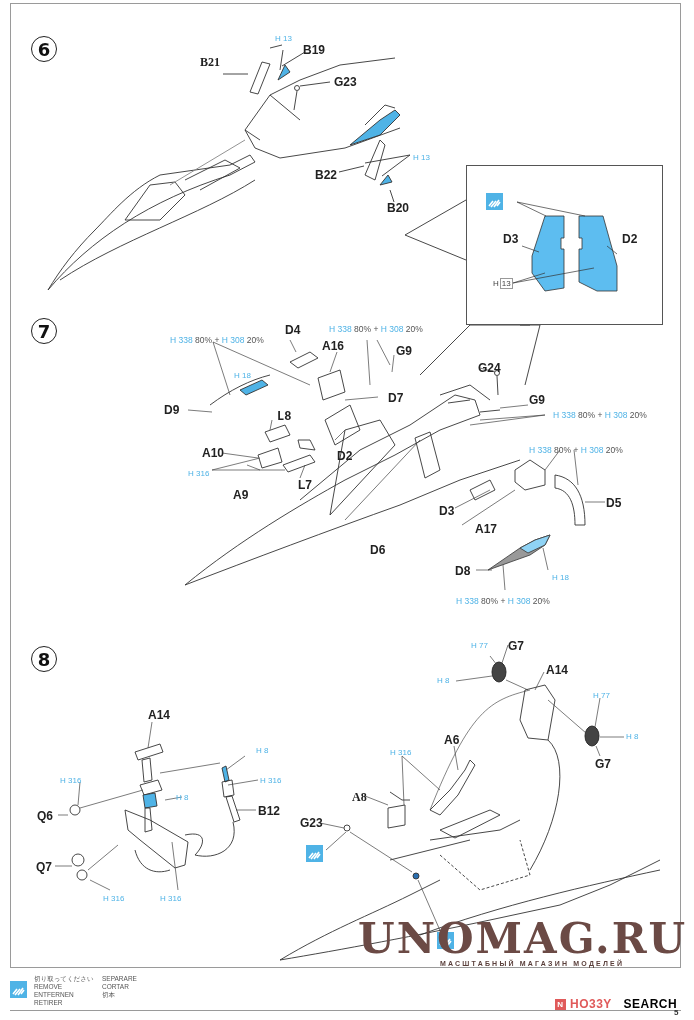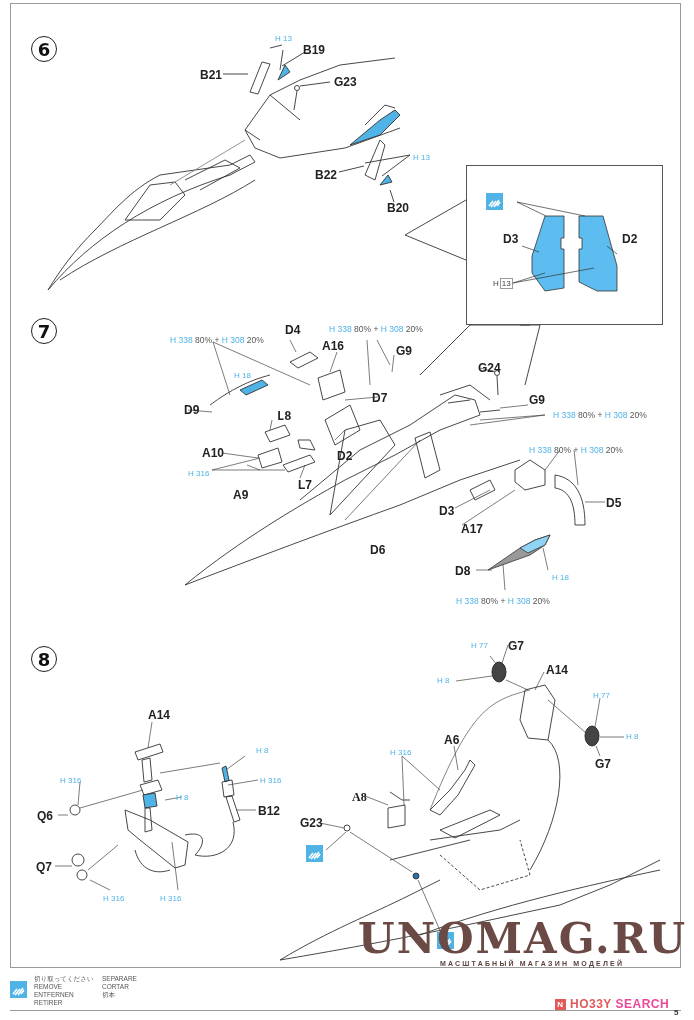--- a/index.html
+++ b/index.html
@@ -23,21 +23,21 @@
   .legend { position:absolute; left:10px; top:975px; width:340px; height:30px; font-size:6.5px; color:#555; }
   .legend .col1 { position:absolute; left:24px; top:0; line-height:8px; }
   .legend .col2 { position:absolute; left:92px; top:0; line-height:8px; }
   .footer-rule { position:absolute; left:10px; top:1010px; width:671px; height:1px; background:#9a9a9a; }
   .watermark { position:absolute; left:358px; top:918px; font-family:"DejaVu Serif", serif; font-weight:bold;
                font-size:42px; color:#6b4a45; letter-spacing:2px; line-height:1; }
   .watermark-sub { position:absolute; left:440px; top:960px; font-size:7px; color:#5a3f3b; letter-spacing:2.2px;
                    font-weight:bold; }
   .hobby { position:absolute; left:555px; top:997px; font-size:12px; font-weight:bold; letter-spacing:0.5px; }
   .hobby .red { color:#e05a5a; }
-  .hobby .gray { color:#ec4899; }
+  .hobby .gray { color:#000000;margin-left:8px; }
   .hobby .logo { display:inline-block; width:11px; height:11px; background:#e05a5a; color:#fff; font-size:8px;
                  text-align:center; line-height:11px; margin-right:4px; vertical-align:middle; }
   .pageno { position:absolute; left:674px; top:1008px; font-size:8px; font-weight:bold; color:#333; }
 </style>
 </head>
 <body>
 
 <div class="frame"></div>
 
 <svg class="art" viewBox="0 0 694 1020" fill="none" stroke="#333" stroke-width="0.9">
@@ -209,21 +209,21 @@
     <line x1="346" y1="832" x2="326" y2="850"></line>
     <line x1="350" y1="832" x2="412" y2="872"></line>
     <line x1="418" y1="880" x2="442" y2="935"></line>
   </g>
 </svg>
 
 <div class="step" style="left:31px;top:36px;">6</div>
 <div class="step" style="left:31px;top:318px;">7</div>
 <div class="step" style="left:31px;top:646px;">8</div>
 
-<div class="lbl" style="left:200px;top:69px;">B21</div>
+<div class="lbl" style="left:200px;top:56px;font-family:Liberation Serif, serif;">B21</div>
 <div class="lbl" style="left:303px;top:44px;">B19</div>
 <div class="lbl" style="left:334px;top:76px;">G23</div>
 <div class="lbl" style="left:315px;top:169px;">B22</div>
 <div class="lbl" style="left:387px;top:202px;">B20</div>
 <div class="paint" style="left:275px;top:35px;">H 13</div>
 <div class="paint" style="left:413px;top:154px;">H 13</div>
 
 <div class="inset">
   <div class="remove-icon" style="left:19px;top:27px;">
     <svg viewBox="0 0 13 13">
@@ -243,32 +243,32 @@
   <div class="lbl" style="left:36px;top:67px;">D3</div>
   <div class="lbl" style="left:155px;top:67px;">D2</div>
   <div style="position:absolute;left:26px;top:113px;font-size:8px;color:#444;">
     <span>H</span><span style="border:1px solid #999;padding:0 1px;margin-left:1px;">13</span>
   </div>
 </div>
 
 <div class="lbl" style="left:285px;top:324px;">D4</div>
 <div class="lbl" style="left:322px;top:340px;">A16</div>
 <div class="lbl" style="left:396px;top:345px;">G9</div>
-<div class="lbl" style="left:184px;top:404px;text-align:center;">D9</div>
-<div class="lbl" style="left:372px;top:392px;">D7</div>
+<div class="lbl" style="left:164px;top:404px;text-align:center;">D9</div>
+<div class="lbl" style="left:388px;top:392px;">D7</div>
 <div class="lbl" style="left:277px;top:411px;font-family:Liberation Mono, monospace;">L8</div>
 <div class="lbl" style="left:202px;top:447px;">A10</div>
 <div class="lbl" style="left:337px;top:450px;">D2</div>
 <div class="lbl" style="left:233px;top:489px;">A9</div>
 <div class="lbl" style="left:298px;top:479px;">L7</div>
 <div class="lbl" style="left:370px;top:544px;">D6</div>
 <div class="lbl" style="left:478px;top:362px;">G24</div>
 <div class="lbl" style="left:529px;top:394px;">G9</div>
 <div class="lbl" style="left:439px;top:505px;">D3</div>
-<div class="lbl" style="left:461px;top:523px;">A17</div>
+<div class="lbl" style="left:475px;top:523px;">A17</div>
 <div class="lbl" style="left:606px;top:497px;">D5</div>
 <div class="lbl" style="left:455px;top:565px;">D8</div>
 
 <div class="paint" style="left:234px;top:372px;">H 18</div>
 <div class="paint" style="left:188px;top:470px;">H 316</div>
 <div class="paint" style="left:552px;top:574px;">H 18</div>
 
 <div class="mix" style="left:170px;top:336px;">
   <span class="c">H 338</span> <span>80%</span> + <span class="c">H 308</span> <span>20%</span>
 </div>

